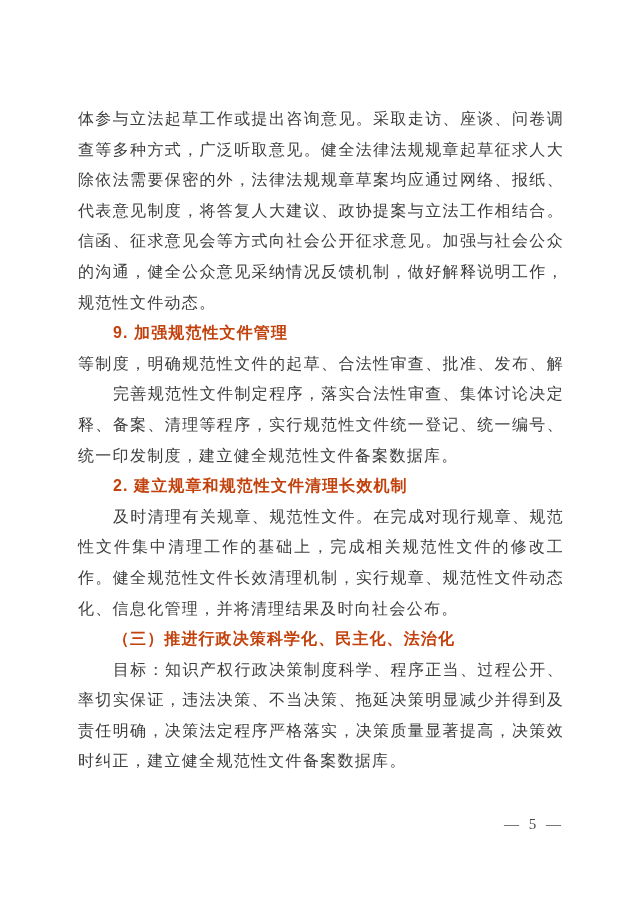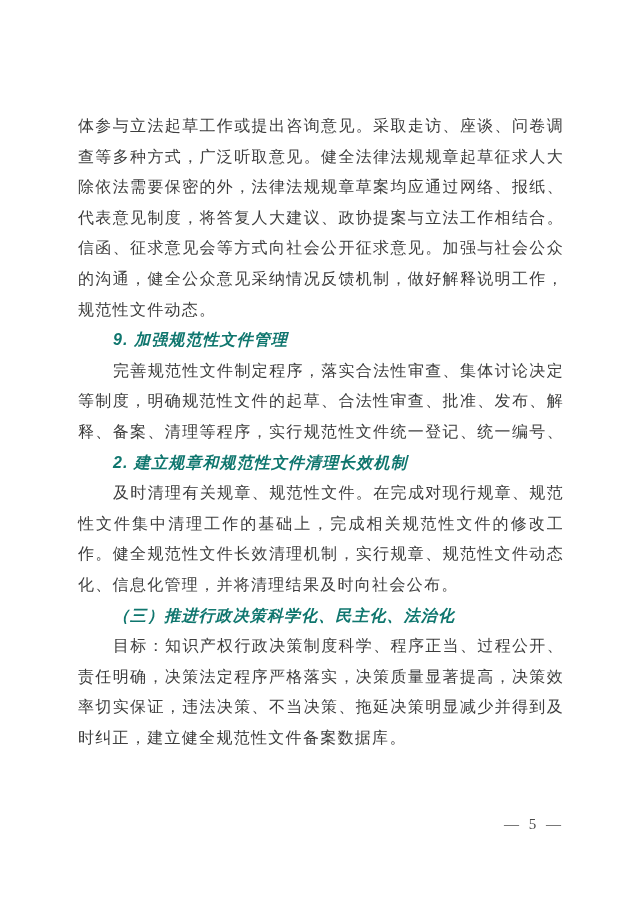--- a/index.html
+++ b/index.html
@@ -11,21 +11,21 @@
     position: relative;
     width: 640px;
     height: 906px;
     background: #ffffff;
     overflow: hidden;
     font-family: "Liberation Serif", serif;
   }
   .content {
     position: absolute;
     left: 78px;
-    top: 111px;
+    top: 104px;
     width: 486px;
     color: #3d3d3d;
     font-size: 16px;
     line-height: 30.6px;
   }
   .paragraph { margin: 0; padding: 0; }
   .line {
     display: block;
     letter-spacing: 1.3px;
     white-space: normal;
@@ -34,23 +34,22 @@
   .line.full {
     text-align: justify;
     text-align-last: justify;
   }
   .line.indent { text-indent: 35px; }
   .heading {
     display: block;
     text-indent: 35px;
     font-family: "Liberation Sans", sans-serif;
     font-weight: 700;
-    color: #0f766e;
+    color: #c2410c;
     letter-spacing: 1.1px;
-    font-style: italic;
   }
   .footer {
     position: absolute;
     top: 816px;
     right: 76px;
     font-size: 15px;
     color: #4a4a4a;
     letter-spacing: 3px;
     font-family: "Liberation Serif", serif;
   }
@@ -64,33 +63,34 @@
         <div class="line full">体参与立法起草工作或提出咨询意见。采取走访、座谈、问卷调</div>
         <div class="line full">查等多种方式，广泛听取意见。健全法律法规规章起草征求人大</div>
         <div class="line full">除依法需要保密的外，法律法规规章草案均应通过网络、报纸、</div>
         <div class="line full">代表意见制度，将答复人大建议、政协提案与立法工作相结合。</div>
         <div class="line full">信函、征求意见会等方式向社会公开征求意见。加强与社会公众</div>
         <div class="line full">的沟通，健全公众意见采纳情况反馈机制，做好解释说明工作，</div>
         <div class="line">规范性文件动态。</div>
       </div>
       <div class="heading">9. 加强规范性文件管理</div>
       <div class="paragraph">
+        <div class="line full">等制度，明确规范性文件的起草、合法性审查、批准、发布、解</div>
         <div class="line full indent">完善规范性文件制定程序，落实合法性审查、集体讨论决定</div>
-        <div class="line full">等制度，明确规范性文件的起草、合法性审查、批准、发布、解</div>
         <div class="line full">释、备案、清理等程序，实行规范性文件统一登记、统一编号、</div>
+        <div class="line">统一印发制度，建立健全规范性文件备案数据库。</div>
       </div>
       <div class="heading">2. 建立规章和规范性文件清理长效机制</div>
       <div class="paragraph">
         <div class="line full indent">及时清理有关规章、规范性文件。在完成对现行规章、规范</div>
         <div class="line full">性文件集中清理工作的基础上，完成相关规范性文件的修改工</div>
         <div class="line full">作。健全规范性文件长效清理机制，实行规章、规范性文件动态</div>
         <div class="line">化、信息化管理，并将清理结果及时向社会公布。</div>
       </div>
       <div class="heading">（三）推进行政决策科学化、民主化、法治化</div>
       <div class="paragraph">
         <div class="line full indent">目标：知识产权行政决策制度科学、程序正当、过程公开、</div>
+        <div class="line full">率切实保证，违法决策、不当决策、拖延决策明显减少并得到及</div>
         <div class="line full">责任明确，决策法定程序严格落实，决策质量显著提高，决策效</div>
-        <div class="line full">率切实保证，违法决策、不当决策、拖延决策明显减少并得到及</div>
         <div class="line">时纠正，建立健全规范性文件备案数据库。</div>
       </div>
     </div>
   <div class="footer">— 5 —</div>
 </div>
 
 </body></html>

